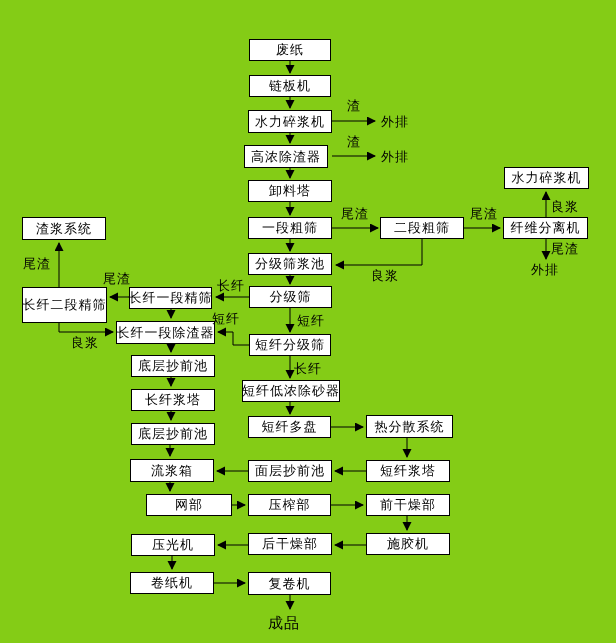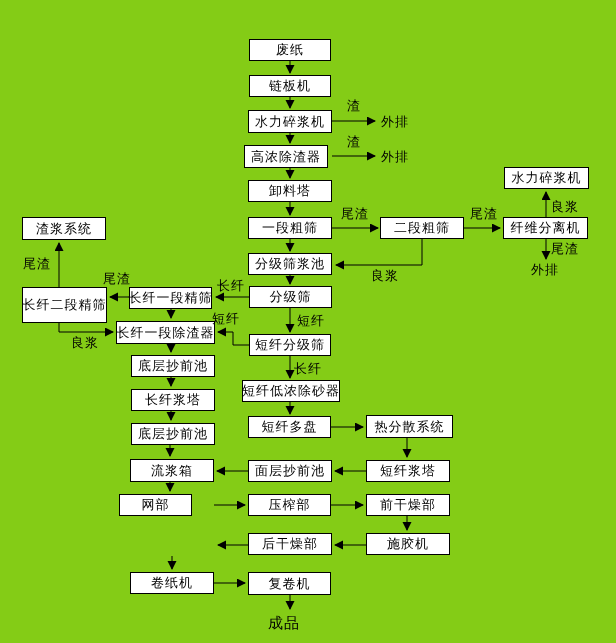--- a/index.html
+++ b/index.html
@@ -110,25 +110,26 @@
   <div class="node" style="left:249px;top:334px;width:82px;height:22px">短纤分级筛</div>
   <div class="node" style="left:242px;top:380px;width:98px;height:22px">短纤低浓除砂器</div>
   <div class="node" style="left:131px;top:355px;width:84px;height:22px">底层抄前池</div>
   <div class="node" style="left:131px;top:389px;width:84px;height:22px">长纤浆塔</div>
   <div class="node" style="left:131px;top:423px;width:84px;height:22px">底层抄前池</div>
   <div class="node" style="left:248px;top:416px;width:83px;height:22px">短纤多盘</div>
   <div class="node" style="left:366px;top:415px;width:87px;height:23px">热分散系统</div>
   <div class="node" style="left:366px;top:460px;width:84px;height:22px">短纤浆塔</div>
   <div class="node" style="left:248px;top:460px;width:84px;height:22px">面层抄前池</div>
   <div class="node" style="left:130px;top:459px;width:84px;height:23px">流浆箱</div>
-  <div class="node" style="left:119px;top:494px;width:73px;height:22px">网部</div>
+  <div class="node" style="left:146px;top:494px;width:86px;height:22px">网部</div>
   <div class="node" style="left:248px;top:494px;width:83px;height:22px">压榨部</div>
   <div class="node" style="left:366px;top:494px;width:84px;height:22px">前干燥部</div>
   <div class="node" style="left:366px;top:533px;width:84px;height:22px">施胶机</div>
   <div class="node" style="left:248px;top:533px;width:84px;height:22px">后干燥部</div>
+  <div class="node" style="left:131px;top:534px;width:84px;height:22px">压光机</div>
   <div class="node" style="left:130px;top:572px;width:84px;height:22px">卷纸机</div>
   <div class="node" style="left:248px;top:572px;width:83px;height:23px">复卷机</div>
 
   <div class="term" style="left:381px;top:113px">外排</div>
   <div class="term" style="left:381px;top:148px">外排</div>
   <div class="term" style="left:531px;top:261px">外排</div>
   <div class="term" style="left:268px;top:614px;font-size:15px">成品</div>
 
   <div class="lbl" style="left:347px;top:97px">渣</div>
   <div class="lbl" style="left:347px;top:133px">渣</div>

